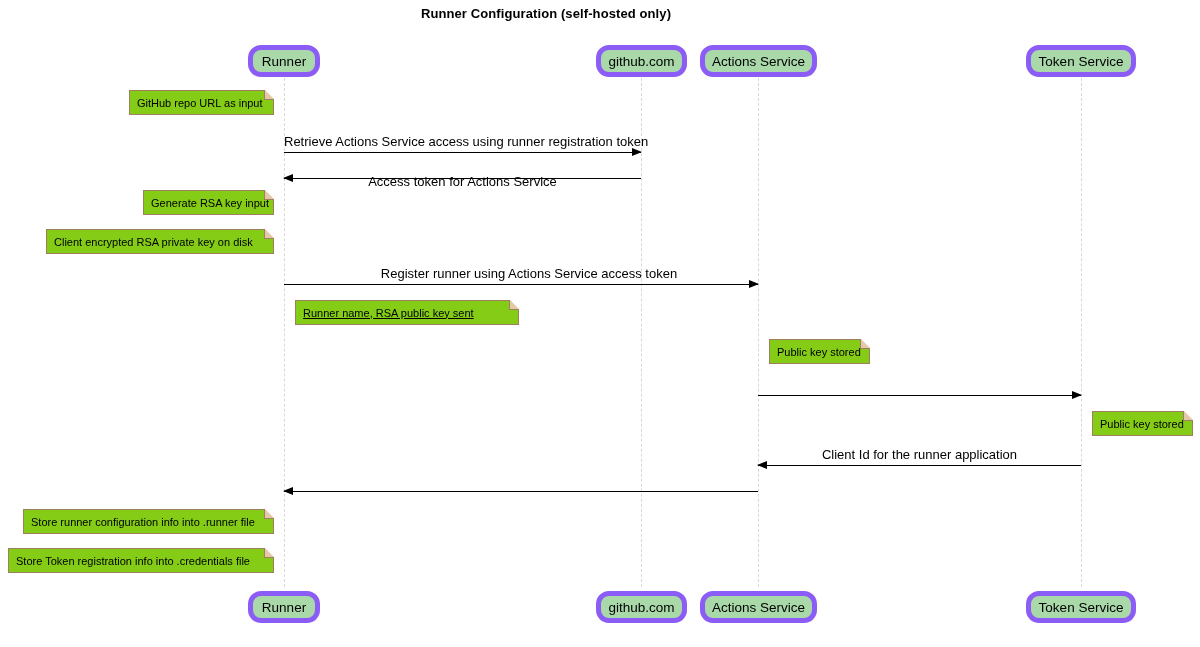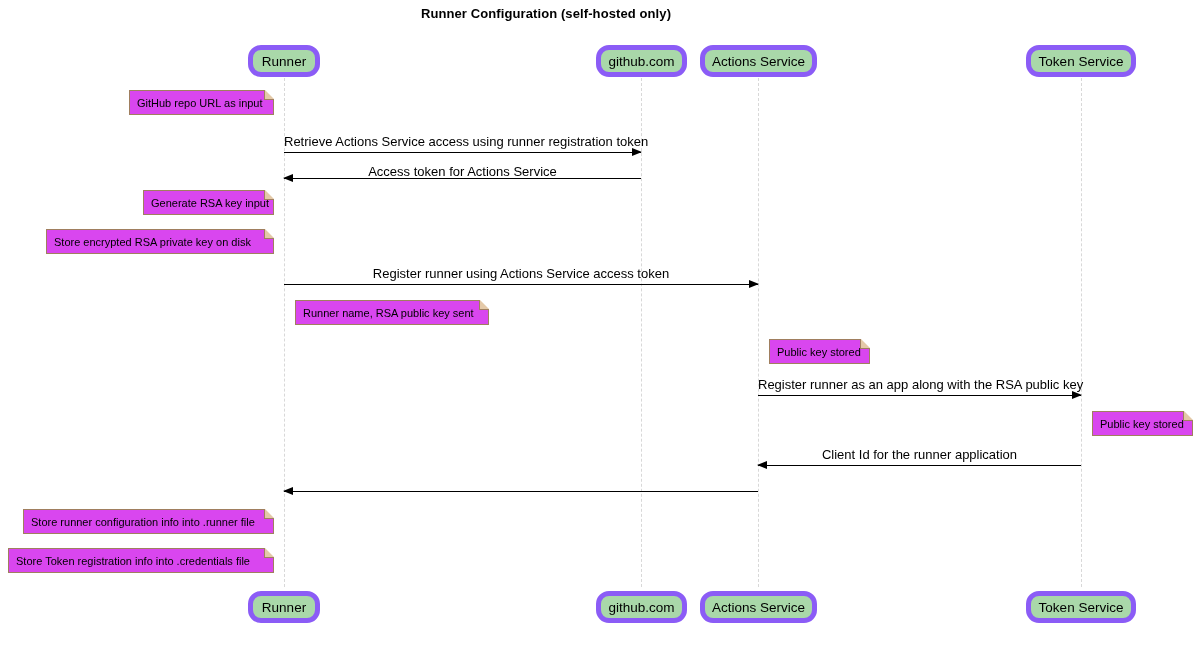--- a/index.html
+++ b/index.html
@@ -49,21 +49,21 @@
     justify-content: center;
     font-size: 13.5px;
     color: #000000;
     white-space: nowrap;
     box-sizing: border-box;
     padding: 0 12px;
   }
   
   .note {
     position: absolute;
-    background: #d946ef;
+    background: #84cc16;
     border: 1px solid #a07f5f;
     font-size: 11px;
     color: #000000;
     white-space: nowrap;
     box-sizing: border-box;
     padding: 5px 8px 5px 7px;
     line-height: 14px;
     height: 25px;
     display: flex;
     align-items: center;
@@ -150,47 +150,46 @@
   </div>
 
   <div class="msg to-right" style="left:284px; top:152px; width:357px;">
     <span class="arrowhead"></span>
   </div>
   <div class="msg-label" style="left:284px; top:135px; width:357px;">Retrieve Actions Service access using runner registration token</div>
 
   <div class="msg to-left" style="left:284px; top:178px; width:357px;">
     <span class="arrowhead"></span>
   </div>
-  <div class="msg-label" style="left:284px; top:165px; width:357px;">Access token for Actions Service</div>
+  <div class="msg-label" style="left:284px; top:175px; width:357px;">Access token for Actions Service</div>
 
   <div class="note" style="left:143px; top:190px; width:131px;">
     <span>Generate RSA key input</span>
   </div>
 
   <div class="note" style="left:46px; top:229px; width:228px;">
-    <span>Store encrypted RSA private key on disk</span>
+    <span>Client encrypted RSA private key on disk</span>
   </div>
 
   <div class="msg to-right" style="left:284px; top:284px; width:474px;">
     <span class="arrowhead"></span>
   </div>
-  <div class="msg-label" style="left:284px; top:267px; width:474px;">Register runner using Actions Service access token</div>
-
-  <div class="note" style="left:295px; top:300px; width:194px;">
+  <div class="msg-label" style="left:284px; top:267px; width:474px;padding-left:8px;">Register runner using Actions Service access token</div>
+
+  <div class="note" style="left:295px; top:300px; width:224px;text-decoration:underline;">
     <span>Runner name, RSA public key sent</span>
   </div>
 
   <div class="note" style="left:769px; top:339px; width:101px;">
     <span>Public key stored</span>
   </div>
 
   <div class="msg to-right" style="left:758px; top:395px; width:323px;">
     <span class="arrowhead"></span>
   </div>
-  <div class="msg-label" style="left:758px; top:378px; width:323px;">Register runner as an app along with the RSA public key</div>
 
   <div class="note" style="left:1092px; top:411px; width:101px;">
     <span>Public key stored</span>
   </div>
 
   <div class="msg to-left" style="left:758px; top:465px; width:323px;">
     <span class="arrowhead"></span>
   </div>
   <div class="msg-label" style="left:758px; top:448px; width:323px;">Client Id for the runner application</div>
 

